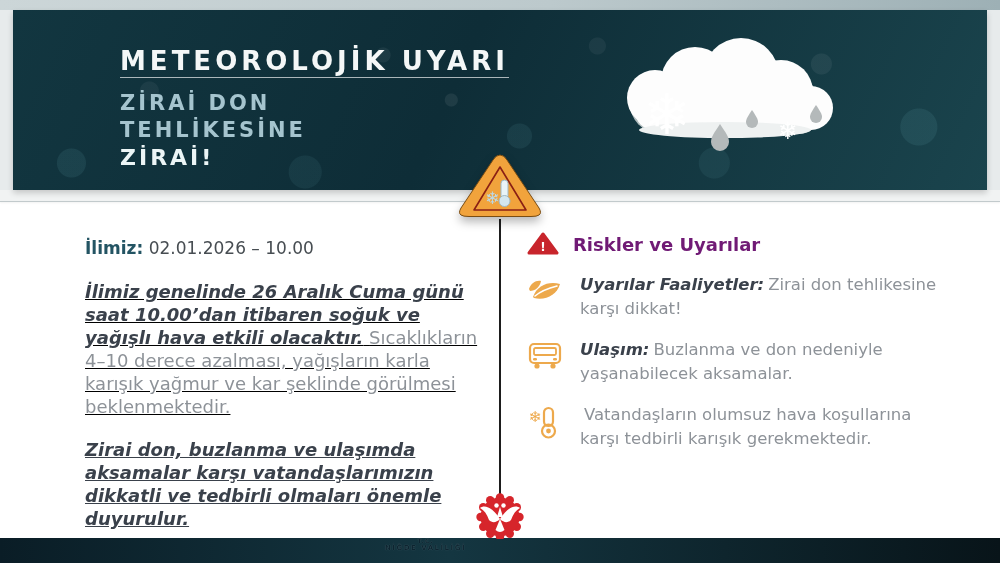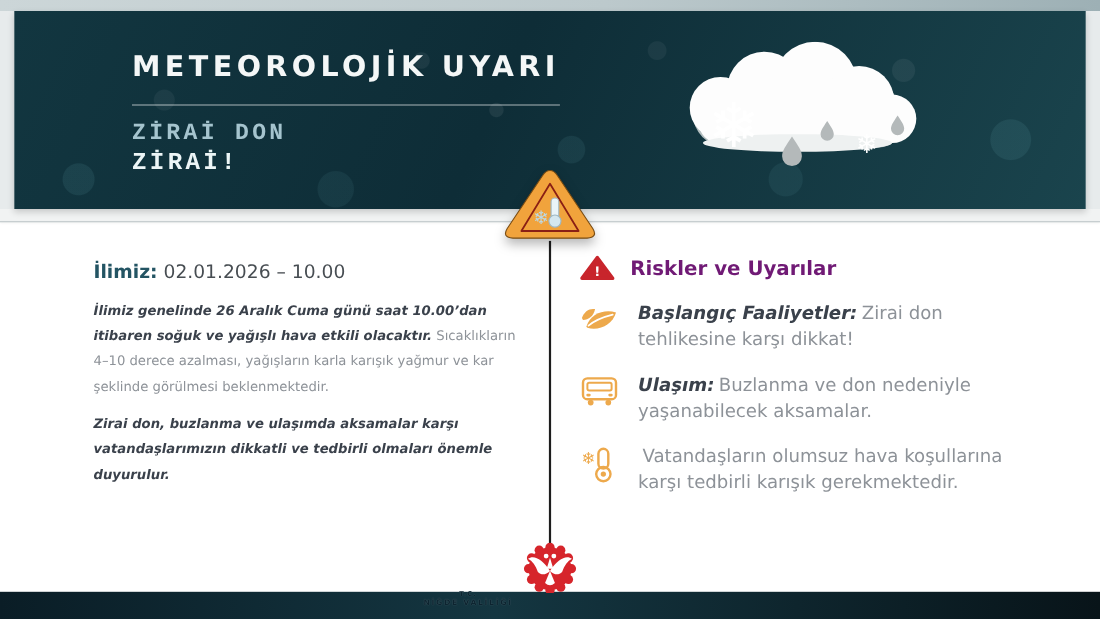--- a/index.html
+++ b/index.html
@@ -41,46 +41,46 @@
       radial-gradient(circle at 93% 65%, rgba(122,196,205,.10) 0 18px, transparent 19px),
       radial-gradient(circle at 45% 50%, rgba(255,255,255,.07) 0 6px, transparent 7px),
       linear-gradient(115deg,#123640 0%,#0e2d37 45%,#1a444d 100%);
     box-shadow:0 3px 6px rgba(0,0,0,.18);
   }
 
   .header-text { position:absolute; left:107px; top:36px; }
   .main-title {
     display:inline-block;
     font-size:26px; font-weight:700; letter-spacing:4px;
-    color:#f4f7f7; padding-bottom:19px;
+    color:#f4f7f7; padding-bottom:1px;
     border-bottom:1px solid rgba(255,255,255,.65);
   }
   .subtitle { margin-top:12px; font-size:21px; font-weight:700; letter-spacing:3px;
-    color:#a5c4ce; line-height:27px;font-family:Liberation Mono, monospace; }
+    color:#a5c4ce; line-height:27px; }
   .subtitle .shout { color:#ecf5f6; font-size:22px; letter-spacing:3px; }
 
   .cloud-wrap { position:absolute; left:582px; top:28px; width:260px; height:140px; }
 
   
   .warn-triangle {
     position:absolute; left:454px; top:152px; width:92px; height:66px; z-index:5;
     filter:drop-shadow(0 5px 5px rgba(0,0,0,.28));
   }
 
   
   .v-divider {
     position:absolute; left:499px; top:219px; width:2px; height:278px;
     background:#1d1d1d;
   }
 
   .left-col { position:absolute; left:85px; top:236px; width:400px; }
   .date-line { font-size:17px; line-height:24px; }
   .date-label { font-weight:700; color:#235463; }
   .date-value { color:#474d52; }
-  .para { margin-top:11px; font-size:12px; line-height:23px; }
+  .para { margin-top:20px; font-size:18px; line-height:23px;text-decoration:underline; }
   .bi { font-style:italic; font-weight:700; color:#3a414b; }
   .reg { color:#8d9298; }
 
   .right-col { position:absolute; left:527px; top:232px; width:420px; }
   .risk-heading { display:flex; align-items:center; gap:14px; }
   .risk-heading-label { font-size:18px; font-weight:700; color:#701a75; }
   .risk-item { display:flex; gap:15px; margin-top:17px; }
   .risk-icon-cell { flex:0 0 38px; padding-top:2px; }
   .risk-text { font-size:16.5px; line-height:24px; color:#8d9298; }
   .risk-label { font-style:italic; font-weight:700; color:#3a414b; margin-right:4px; }
@@ -102,20 +102,21 @@
 </head>
 <body>
 
 <div class="top-frame"></div>
 
 <div class="header-panel">
   <div class="header-text">
     <div class="main-title">METEOROLOJİK UYARI</div>
     <div class="subtitle">
       <div>ZİRAİ DON</div>
+      <div>TEHLİKESİNE</div>
       <div class="shout">ZİRAİ!</div>
     </div>
   </div>
 
   <div class="cloud-wrap">
     <svg width="260" height="140" viewBox="0 0 260 140">
 
       <g fill="#cfd6d6" opacity="0.85">
         <circle cx="64" cy="66" r="29"></circle>
         <circle cx="188" cy="62" r="33"></circle>
@@ -186,21 +187,21 @@
 
   <div class="risk-item">
     <div class="risk-icon-cell">
       <svg width="36" height="30" viewBox="0 0 36 30">
         <path d="M6 22 C10 10 22 6 33 9 C30 20 18 26 7 23 Z" fill="#eda94c"></path>
         <path d="M2 14 C4 8 9 5 14 6 C13 12 8 16 3 16 Z" fill="#eda94c"></path>
         <path d="M8 21 C14 16 22 13 30 11" stroke="#ffffff" stroke-width="1.6" fill="none" stroke-linecap="round"></path>
       </svg>
     </div>
     <div class="risk-text">
-      <span class="risk-label">Başlangıç Faaliyetler:</span><span>Zirai don tehlikesine karşı dikkat!</span>
+      <span class="risk-label">Uyarılar Faaliyetler:</span><span>Zirai don tehlikesine karşı dikkat!</span>
     </div>
   </div>
 
   <div class="risk-item">
     <div class="risk-icon-cell">
       <svg width="36" height="30" viewBox="0 0 36 30">
         <rect x="3" y="4" width="30" height="19" rx="4" fill="none" stroke="#eda94c" stroke-width="2.2"></rect>
         <rect x="7" y="8" width="22" height="7" rx="1.5" fill="none" stroke="#eda94c" stroke-width="1.8"></rect>
         <circle cx="10" cy="26" r="2.6" fill="#eda94c"></circle>
         <circle cx="26" cy="26" r="2.6" fill="#eda94c"></circle>

